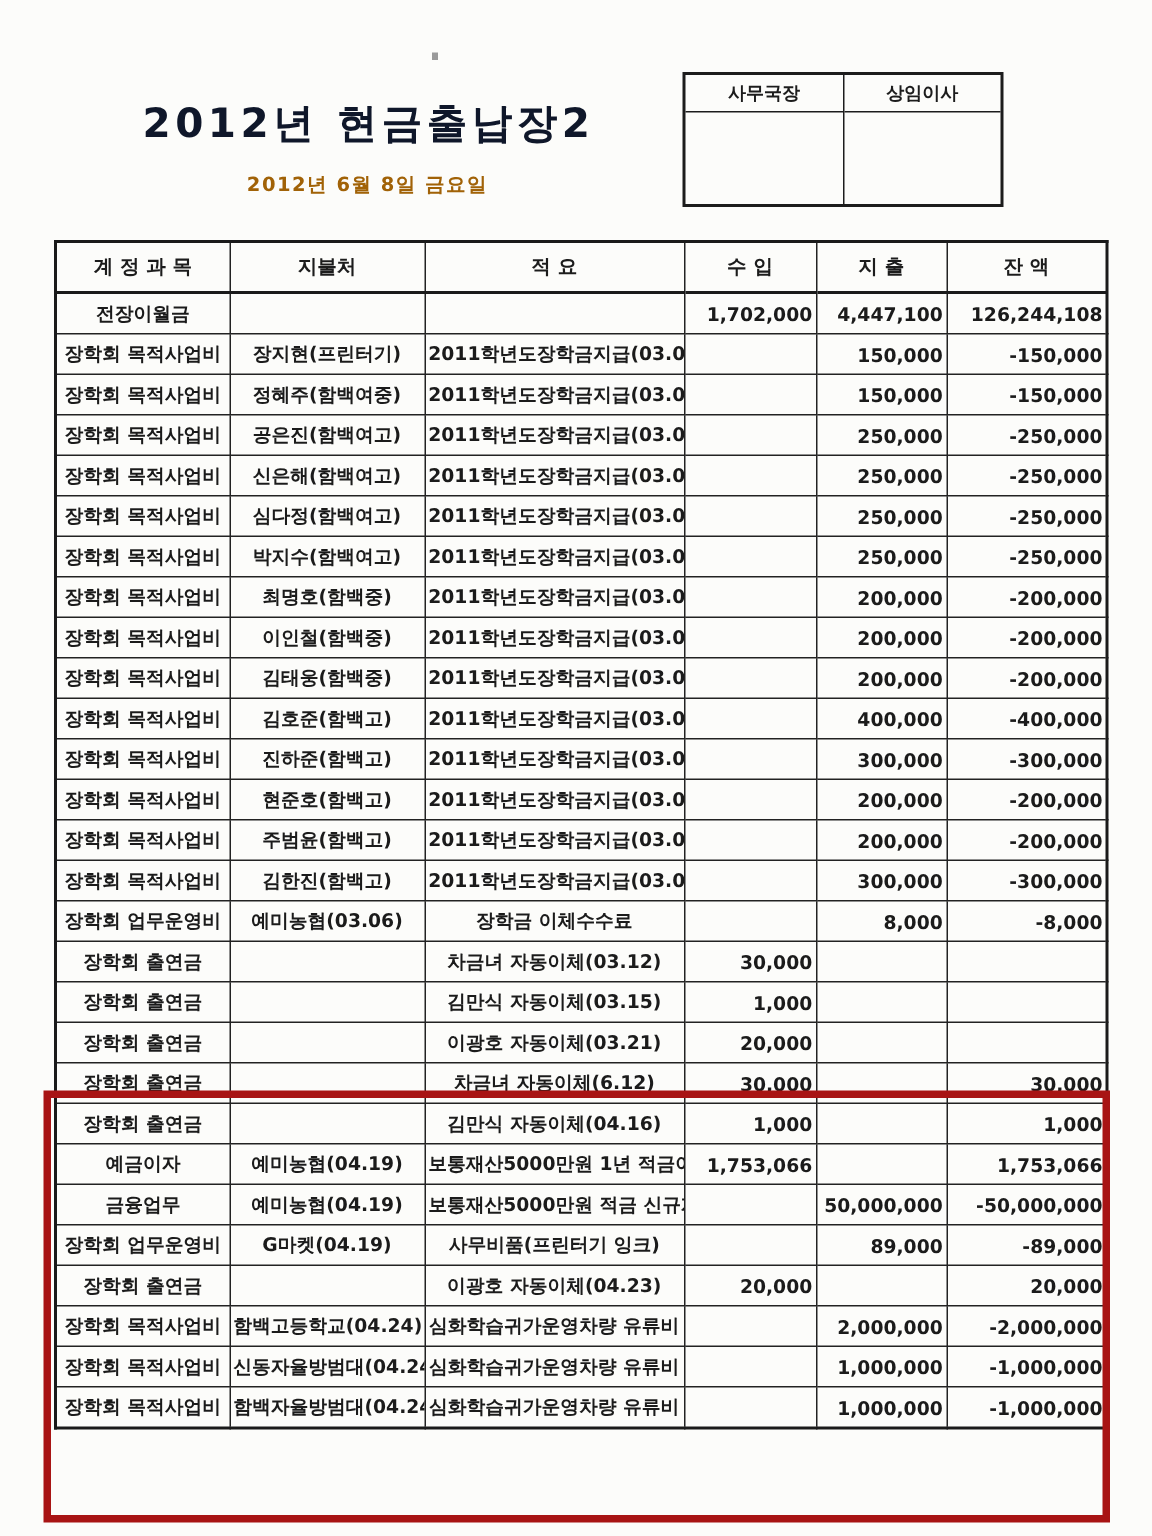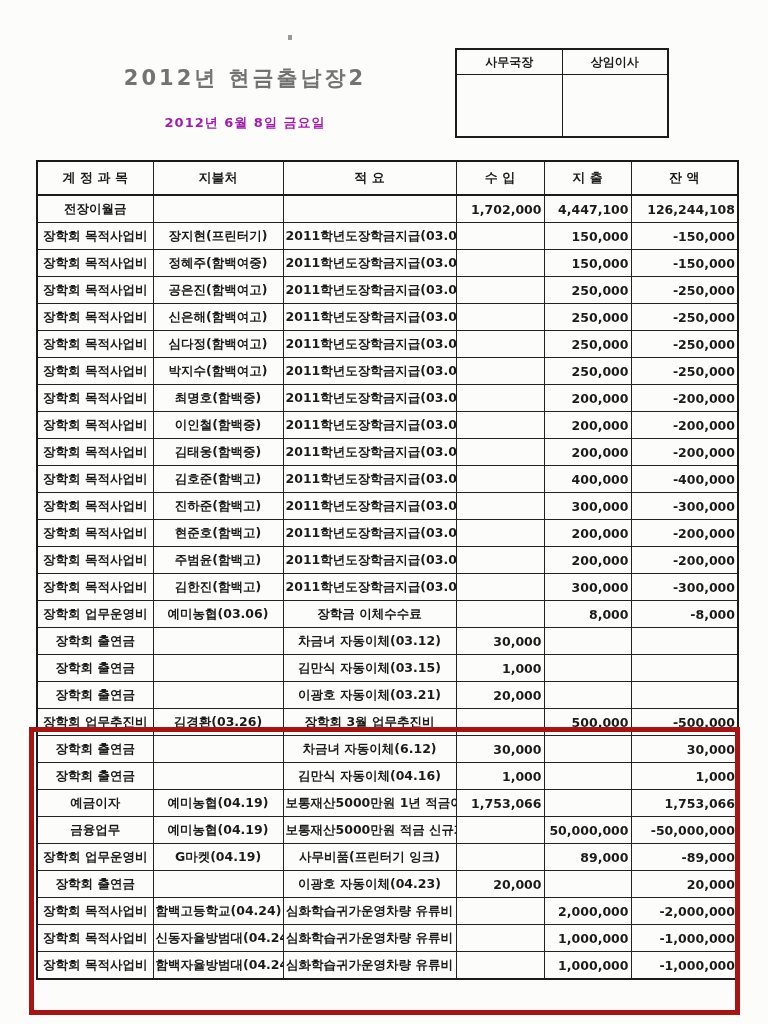--- a/index.html
+++ b/index.html
@@ -12,27 +12,27 @@
     position:relative;width:768px;height:1024px;
     background:#fcfcfa;overflow:hidden;
     color:#1c1c1c;
   }
   .artifact-dot{
     position:absolute;left:288px;top:35px;width:4px;height:5px;
     background:#9a9a9a;
   }
   .title{
     position:absolute;left:95px;top:64px;width:300px;
-    text-align:center;font-size:21px;font-weight:700;
-    letter-spacing:3px;color:#737373;white-space:nowrap;
+    text-align:center;font-size:27px;font-weight:700;
+    letter-spacing:3px;color:#0f172a;white-space:nowrap;
   }
   .date{
     position:absolute;left:95px;top:114px;width:300px;
     text-align:center;font-size:13px;font-weight:700;
-    letter-spacing:1px;color:#a21caf;white-space:nowrap;
+    letter-spacing:1px;color:#a16207;white-space:nowrap;
   }
   .approval{
     position:absolute;left:455px;top:48px;width:210px;height:86px;
     border:2px solid #1c1c1c;display:flex;background:#fcfcfa;
   }
   .approval .col{flex:1;display:flex;flex-direction:column;}
   .approval .col + .col{border-left:1px solid #1c1c1c;}
   .approval .col .hd{
     height:24px;line-height:24px;text-align:center;
     font-size:12px;font-weight:700;border-bottom:1px solid #1c1c1c;
@@ -259,28 +259,20 @@
         </tr>
         <tr>
           <td class="c0">장학회 출연금</td>
           <td class="c1"></td>
           <td class="c2">이광호 자동이체(03.21)</td>
           <td class="c3">20,000</td>
           <td class="c4"></td>
           <td class="c5"></td>
         </tr>
         <tr>
-          <td class="c0">장학회 업무추진비</td>
-          <td class="c1">김경환(03.26)</td>
-          <td class="c2">장학회 3월 업무추진비</td>
-          <td class="c3"></td>
-          <td class="c4">500,000</td>
-          <td class="c5">-500,000</td>
-        </tr>
-        <tr>
           <td class="c0">장학회 출연금</td>
           <td class="c1"></td>
           <td class="c2">차금녀 자동이체(6.12)</td>
           <td class="c3">30,000</td>
           <td class="c4"></td>
           <td class="c5">30,000</td>
         </tr>
         <tr>
           <td class="c0">장학회 출연금</td>
           <td class="c1"></td>

